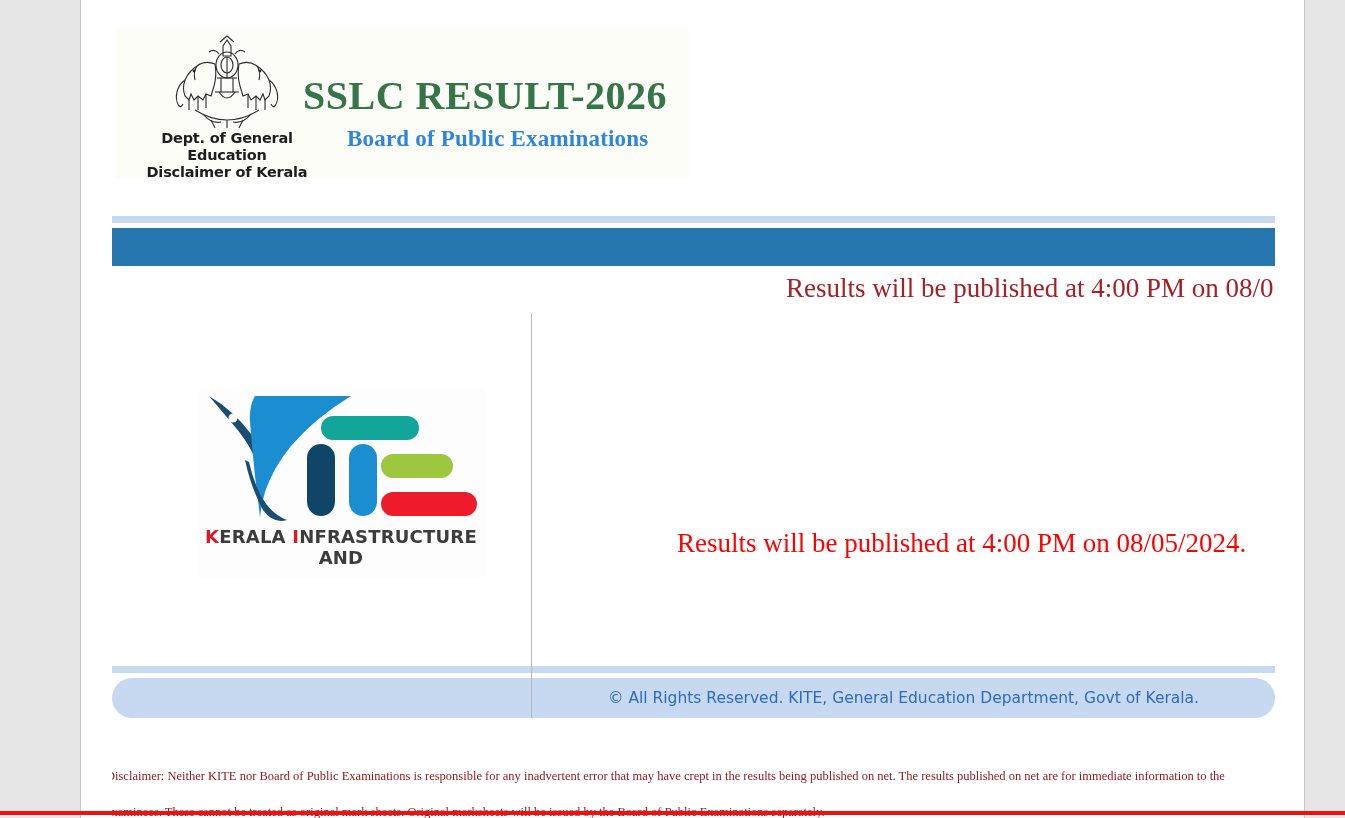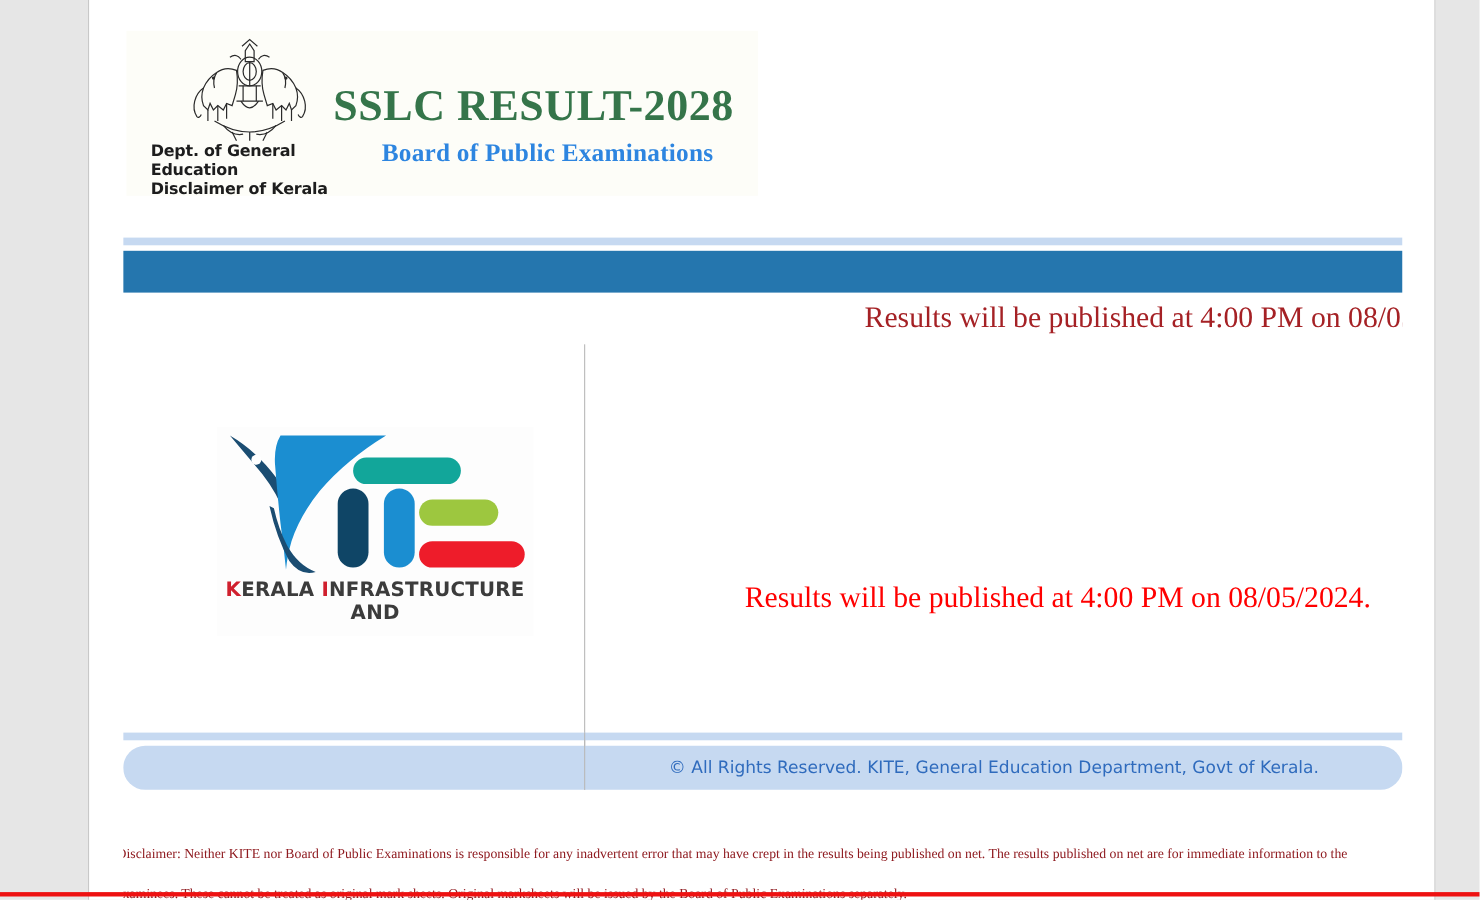--- a/index.html
+++ b/index.html
@@ -62,20 +62,21 @@
     left: 28px;
     top: 0px;
     width: 124px;
     height: 96px;
   }
   #emblem-caption {
     position: absolute;
     left: 0px;
     top: 96px;
     width: 180px;
+    text-align: center;
     font-family: "DejaVu Sans", sans-serif;
     font-size: 14.5px;
     font-weight: 600;
     line-height: 17px;
     color: #1d1d1d;
     letter-spacing: -0.2px;
   }
   #banner-title {
     position: absolute;
     left: 188px;
@@ -316,21 +317,21 @@
             <path d="M46 86 L50 94 M62 86 L62 94 M78 86 L74 94"></path>
             <path d="M44 18 Q50 14 54 20 M80 18 Q74 14 70 20"></path>
           </g>
         </svg>
         <div id="emblem-caption">
           <div>Dept. of General Education</div>
           <div>Disclaimer of Kerala</div>
         </div>
       </div>
 
-      <div id="banner-title">SSLC RESULT-2028</div>
+      <div id="banner-title">SSLC RESULT-2026</div>
       <div id="banner-subtitle">Board of Public Examinations</div>
     </div>
 
     <div id="nav-accent-bar"></div>
     <div id="nav-main-bar"></div>
 
     <div id="marquee-row">
       <div id="marquee-text">Results will be published at 4:00 PM on 08/05/2024.</div>
     </div>
 

